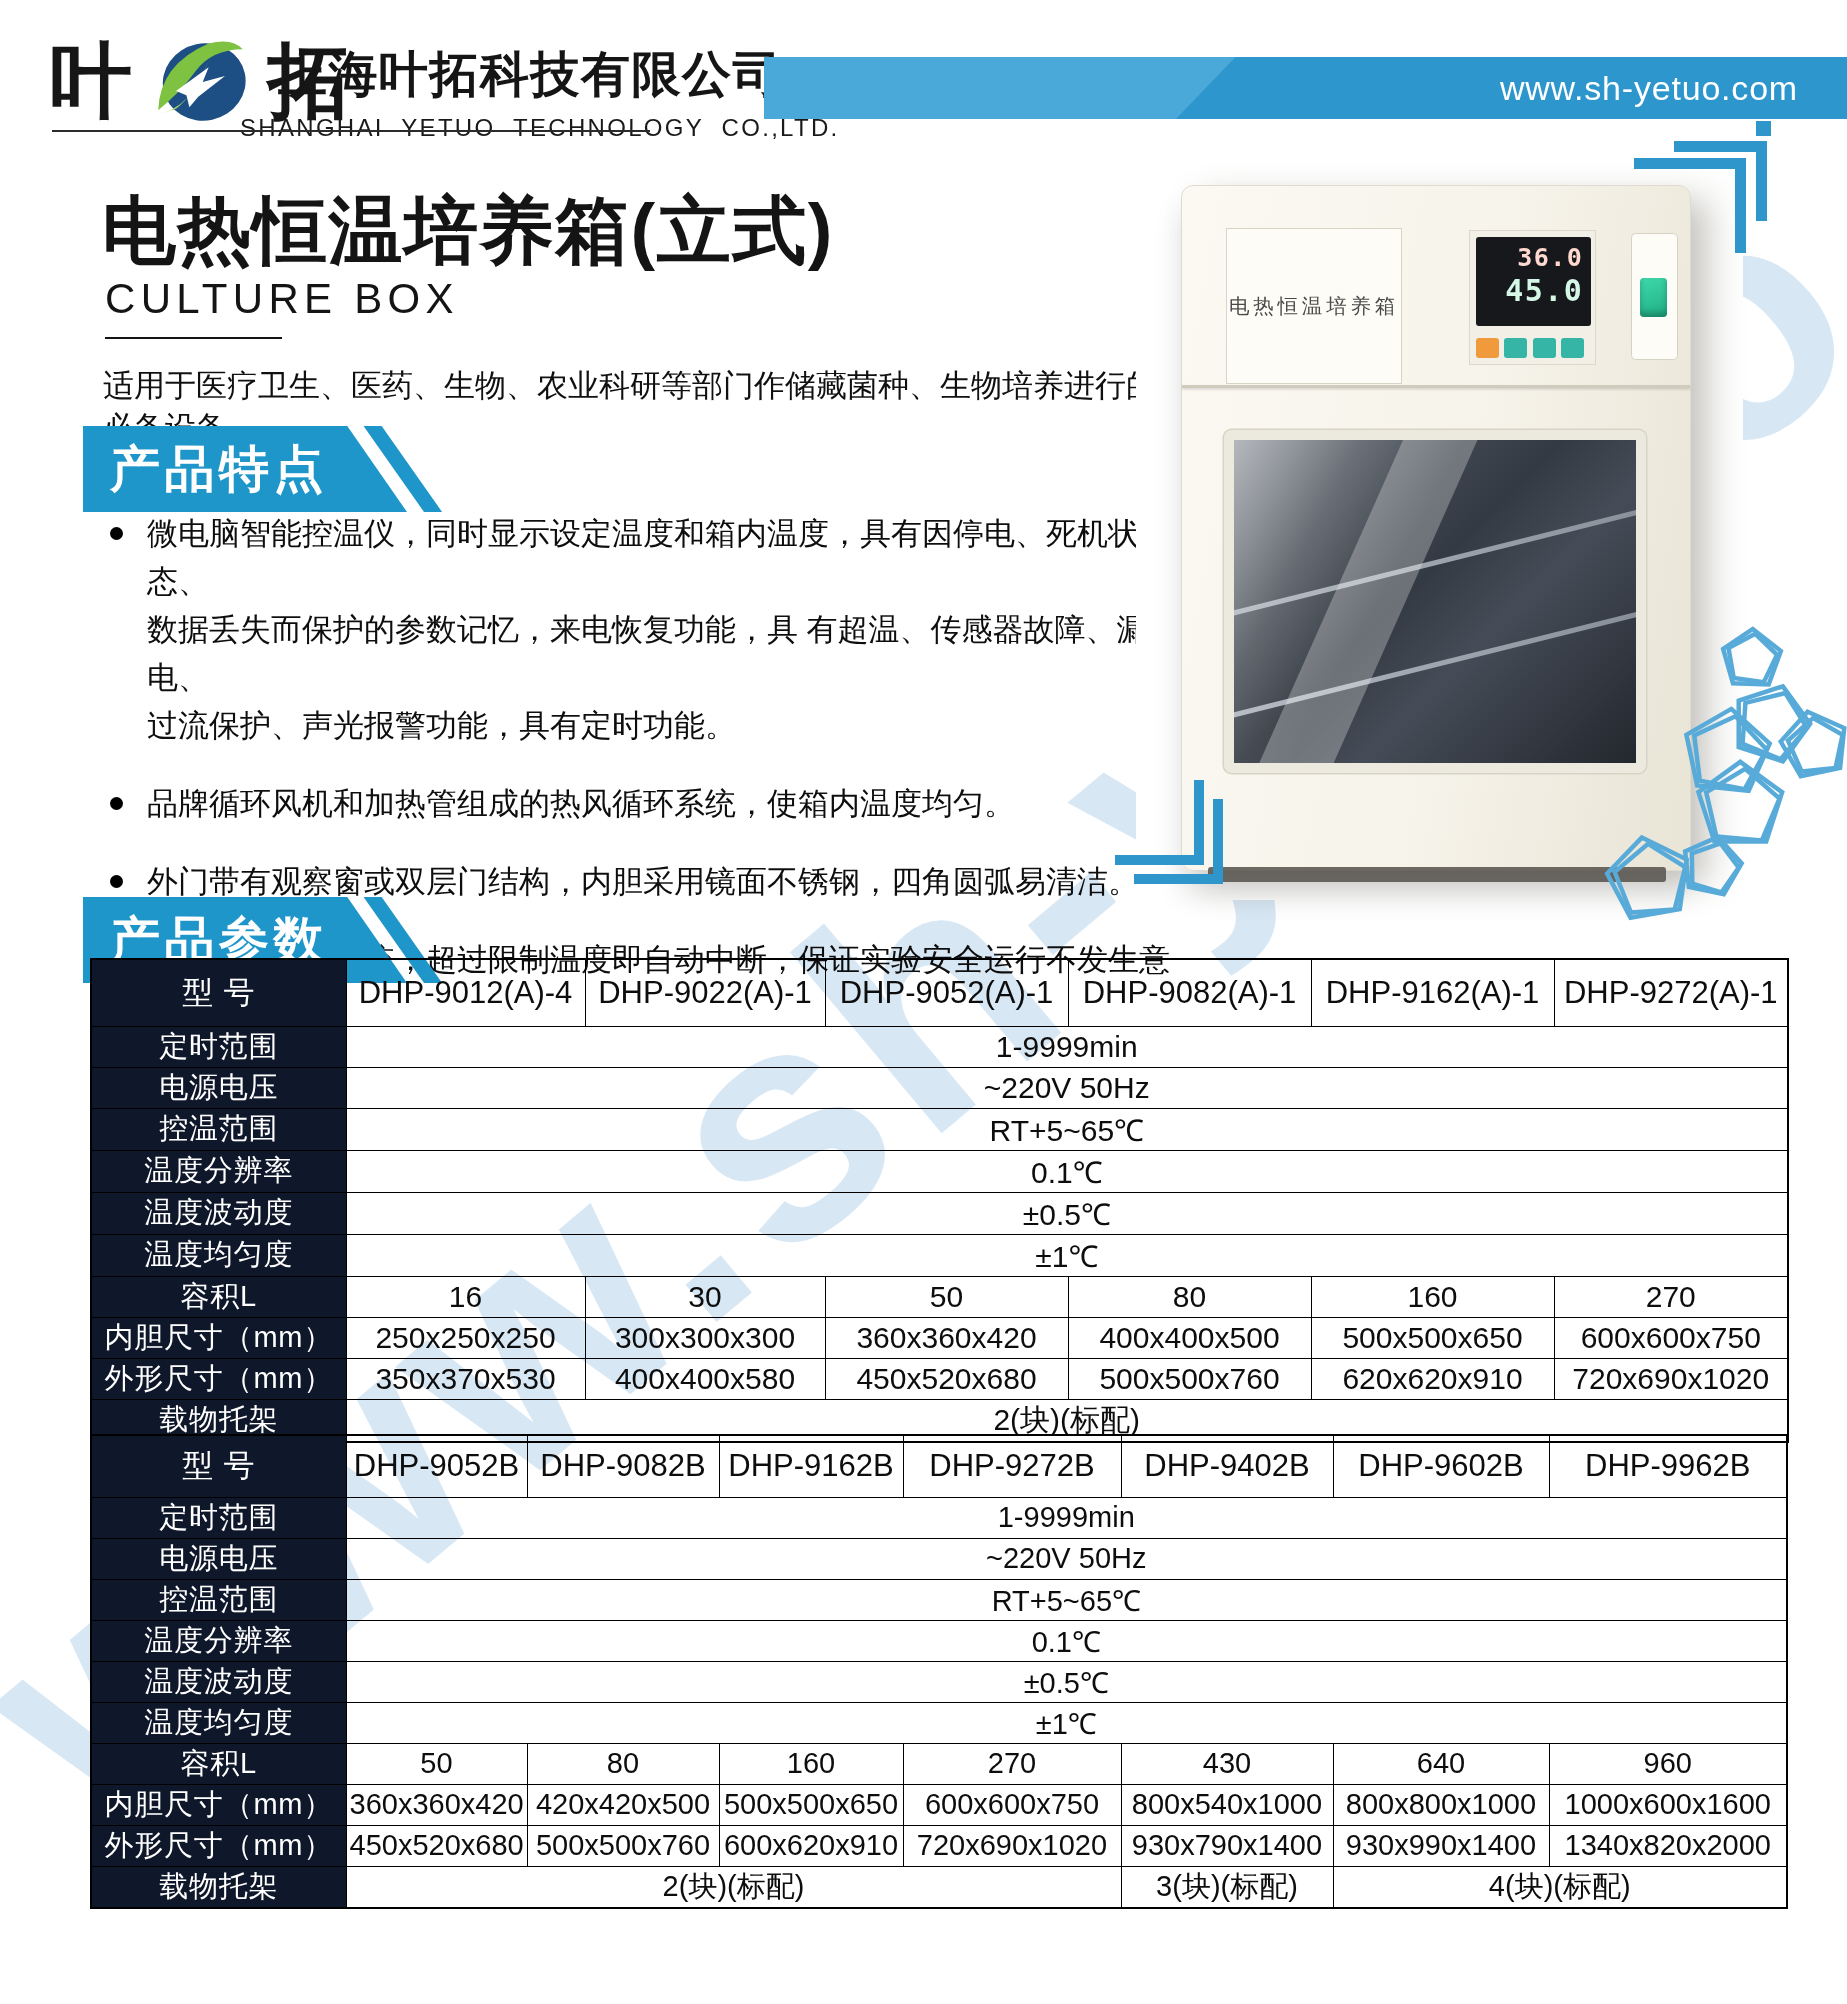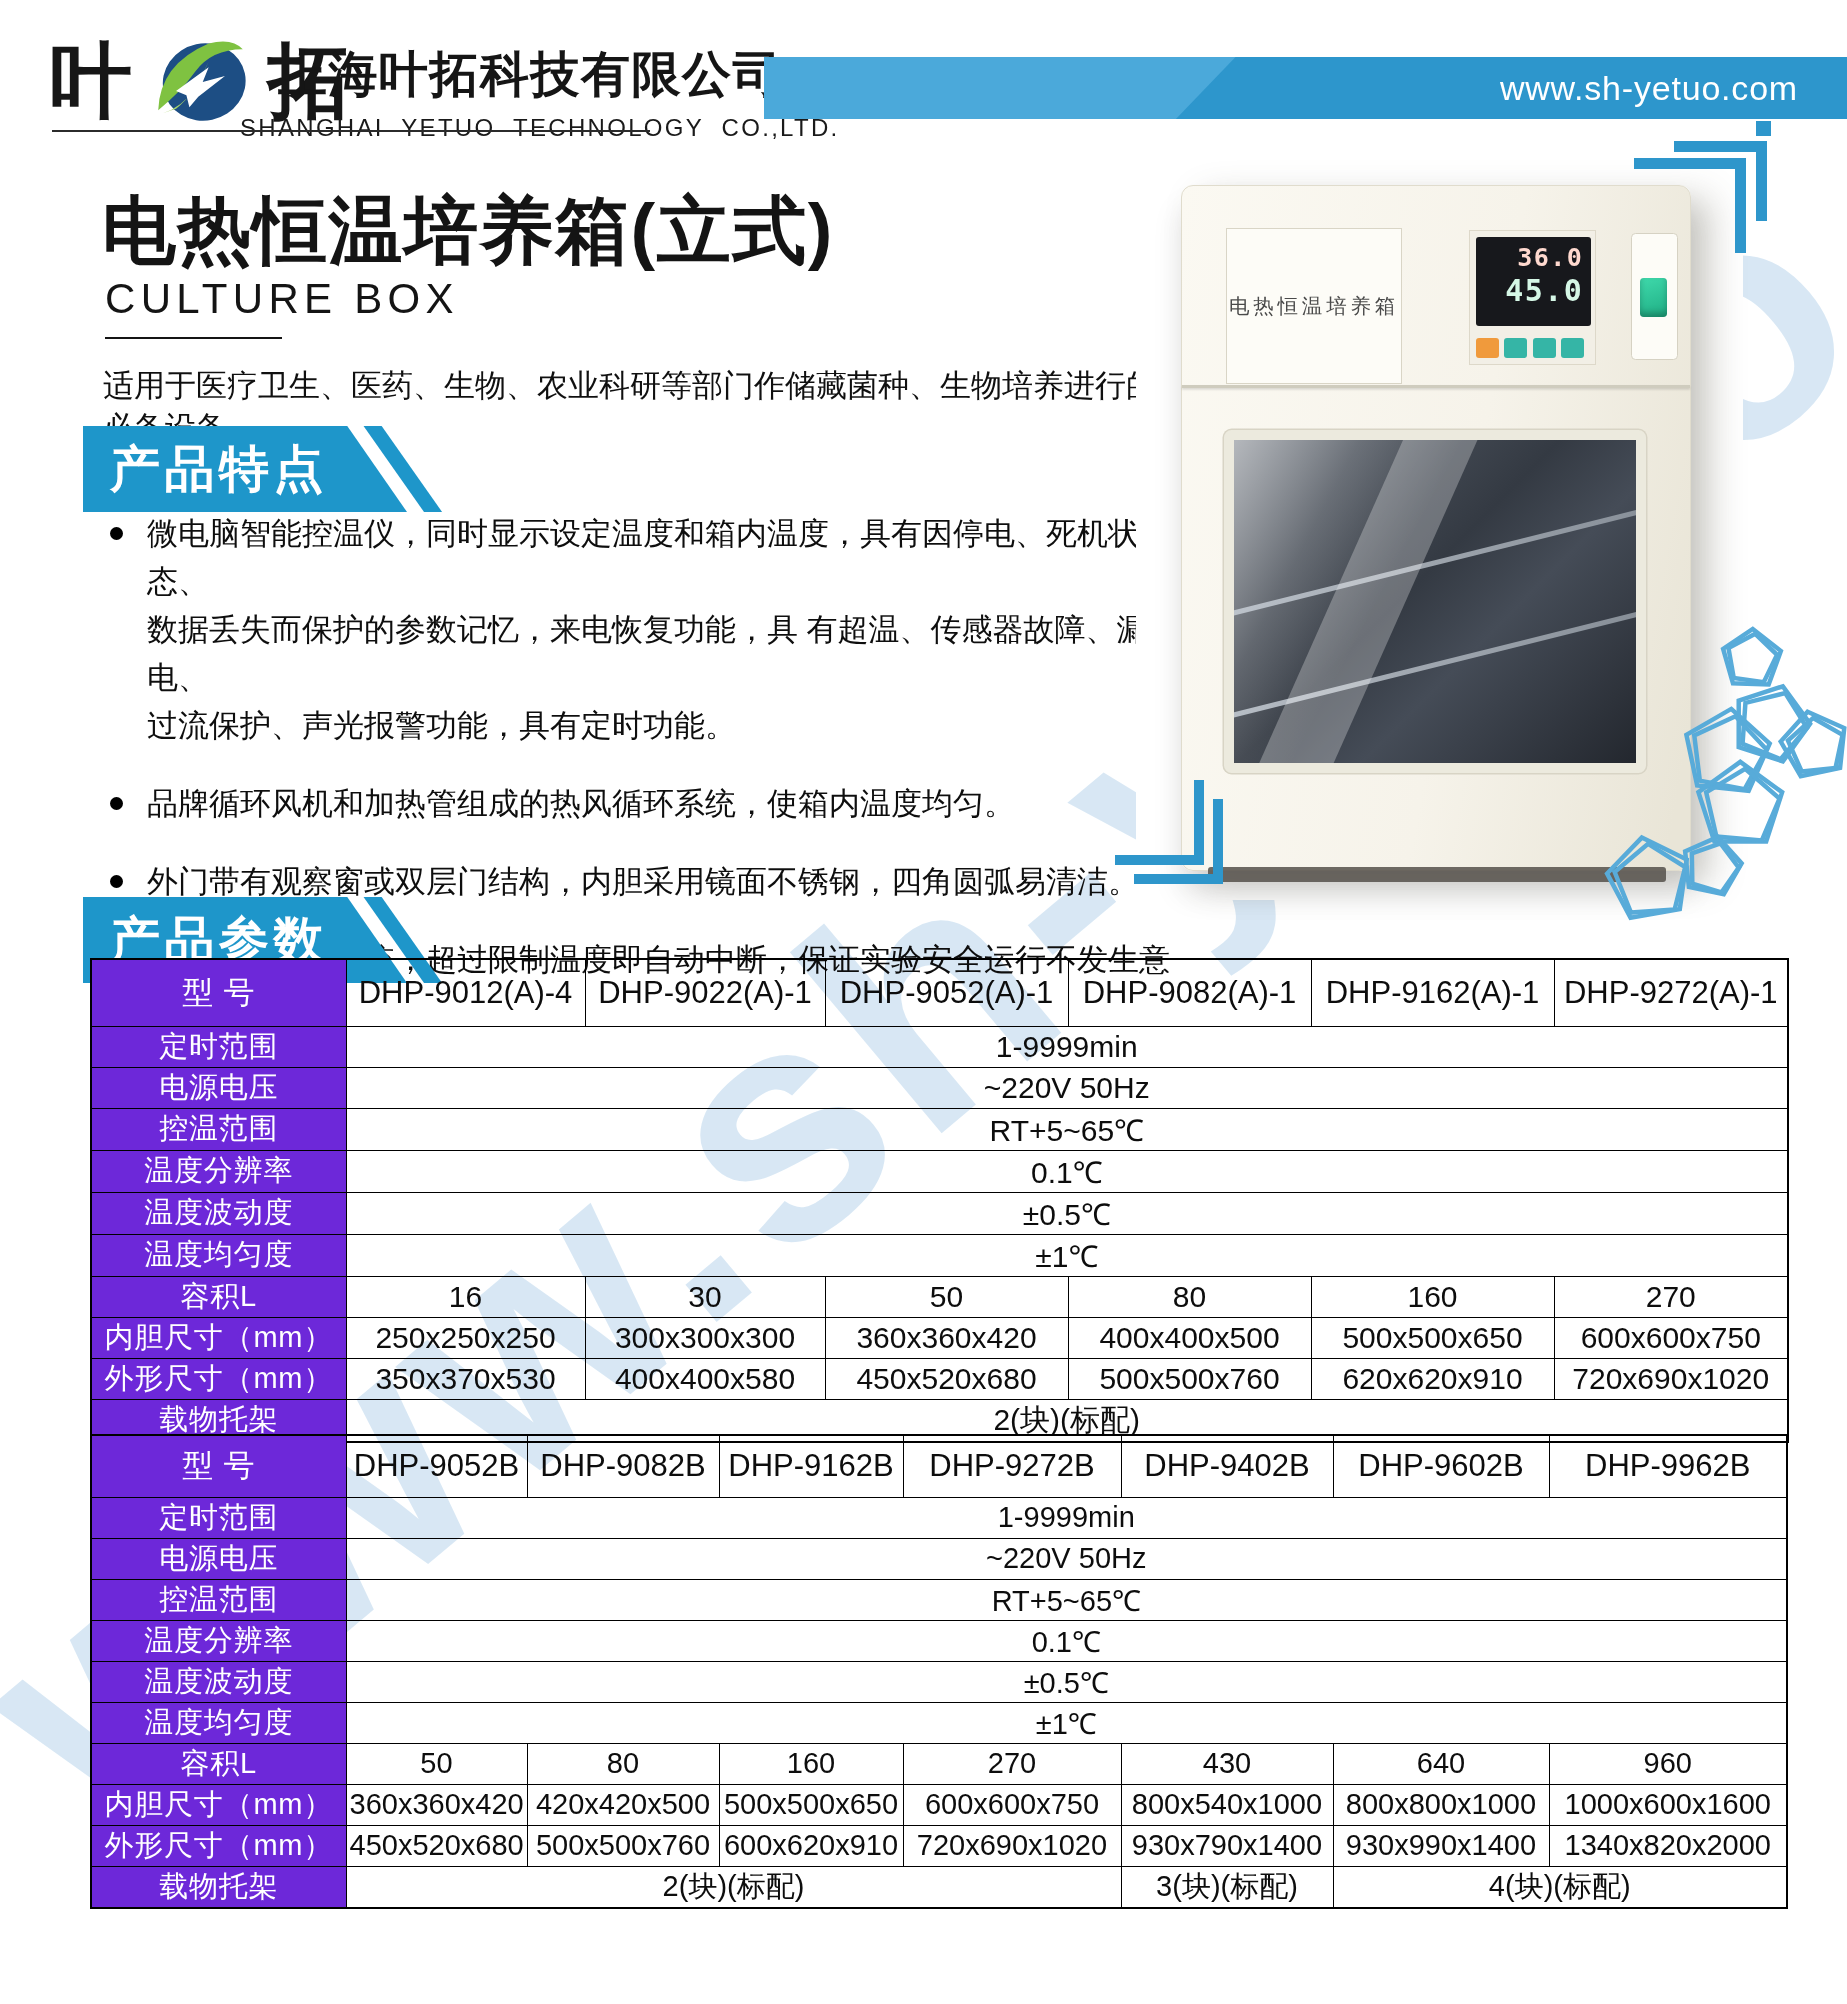--- a/index.html
+++ b/index.html
@@ -64,21 +64,21 @@
   .features { position:absolute; left:108px; top:510px; width:1084px; z-index:2; }
   .feature { position:relative; padding-left:39px; font-size:31px; line-height:1.55; color:#0e0e0e; margin-bottom:30px; white-space:pre-line; }
   .feature::before { content:""; position:absolute; left:1.5px; top:16.7px; width:13px; height:13px; border-radius:50%; background:#000; }
 
   
   .spec-table { position:absolute; left:90px; border-collapse:collapse; z-index:2; table-layout:fixed; background:transparent; }
   #table1 { top:958px; width:1697px; }
   #table2 { top:1434px; width:1697px; }
   .spec-table td { border:1.5px solid #000; text-align:center; vertical-align:middle; font-size:30px; color:#0d0d0d; padding:0 3px; overflow:hidden; }
   .spec-table { border:2.3px solid #000; }
-  .spec-table td.lbl { background:#6d28d9; color:#ffffff; font-size:29px; letter-spacing:0.8px; }
+  .spec-table td.lbl { background:#0f172a; color:#ffffff; font-size:29px; letter-spacing:0.8px; }
   #table1 tr.hdr td { height:67px; font-size:31px; }
   #table1 tr.row td { height:39px; }
   #table2 tr.hdr td { height:62px; font-size:31px; }
   #table2 tr.row td { height:38px; }
   #table2 td { font-size:29px; }
 
   
   .photo { position:absolute; left:1136px; top:161px; width:607px; height:739px; background:#fff; z-index:2; }
   .unit {
     position:absolute; left:45px; top:24px; width:510px; height:686px;

